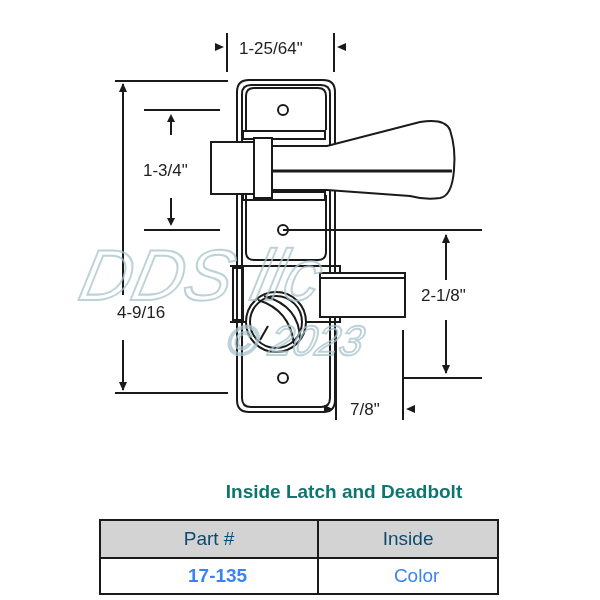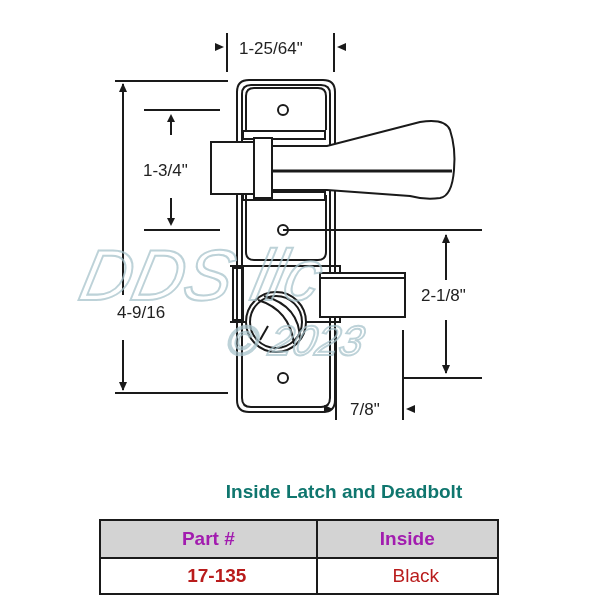--- a/index.html
+++ b/index.html
@@ -3,23 +3,23 @@
 <meta charset="utf-8">
 <style>
   html, body { margin: 0; padding: 0; background: #ffffff; }
   body { width: 600px; height: 600px; position: relative; overflow: hidden; font-family: "Liberation Sans", sans-serif; }
   #drawing { position: absolute; left: 0; top: 0; width: 600px; height: 460px; }
   .dim-label { font-family: "Liberation Sans", sans-serif; font-size: 17px; fill: #222; }
   .watermark { font-family: "Liberation Sans", sans-serif; font-style: italic; fill: none; stroke: #a8c4cc; stroke-width: 2; opacity: 0.75; }
   #caption { position: absolute; top: 481px; left: 0; width: 600px; text-align: center; font-weight: bold; font-size: 19px; color: #0f766e; padding-left: 44px; }
   #spec-table { position: absolute; left: 99px; top: 519px; width: 400px; border-collapse: collapse; font-size: 19px; }
   #spec-table th, #spec-table td { border: 2px solid #1a1a1a; text-align: center; height: 34px; padding: 0; }
-  #spec-table th { background: #d3d3d3; font-weight: bold; color: #a21caf; height: 36px; }
+  #spec-table th { background: #d3d3d3; font-weight: normal; color: #0c4a6e; height: 36px; }
   #spec-table td.part { font-weight: bold; }
-  #spec-table td { color: #b91c1c; padding-left: 17px; }
+  #spec-table td { color: #3b82f6; padding-left: 17px; }
 </style>
 </head>
 <body>
 
 <svg id="drawing" viewBox="0 0 600 460" xmlns="http://www.w3.org/2000/svg">
   <g stroke="#1a1a1a" stroke-width="2" fill="none">
 
     <path d="M237,400 L237,92 Q237,80 249,80 L323,80 Q335,80 335,92 L335,400 Q335,412 323,412 L249,412 Q237,412 237,400 Z"></path>
     <path d="M242,398 L242,94 Q242,85 251,85 L321,85 Q330,85 330,94 L330,398 Q330,407 321,407 L251,407 Q242,407 242,398 Z"></path>
 
@@ -101,16 +101,16 @@
 <table id="spec-table">
   <thead>
     <tr>
       <th>Part #</th>
       <th>Inside</th>
     </tr>
   </thead>
   <tbody>
     <tr>
       <td class="part">17-135</td>
-      <td>Black</td>
+      <td>Color</td>
     </tr>
   </tbody>
 </table>
 
 </body></html>

